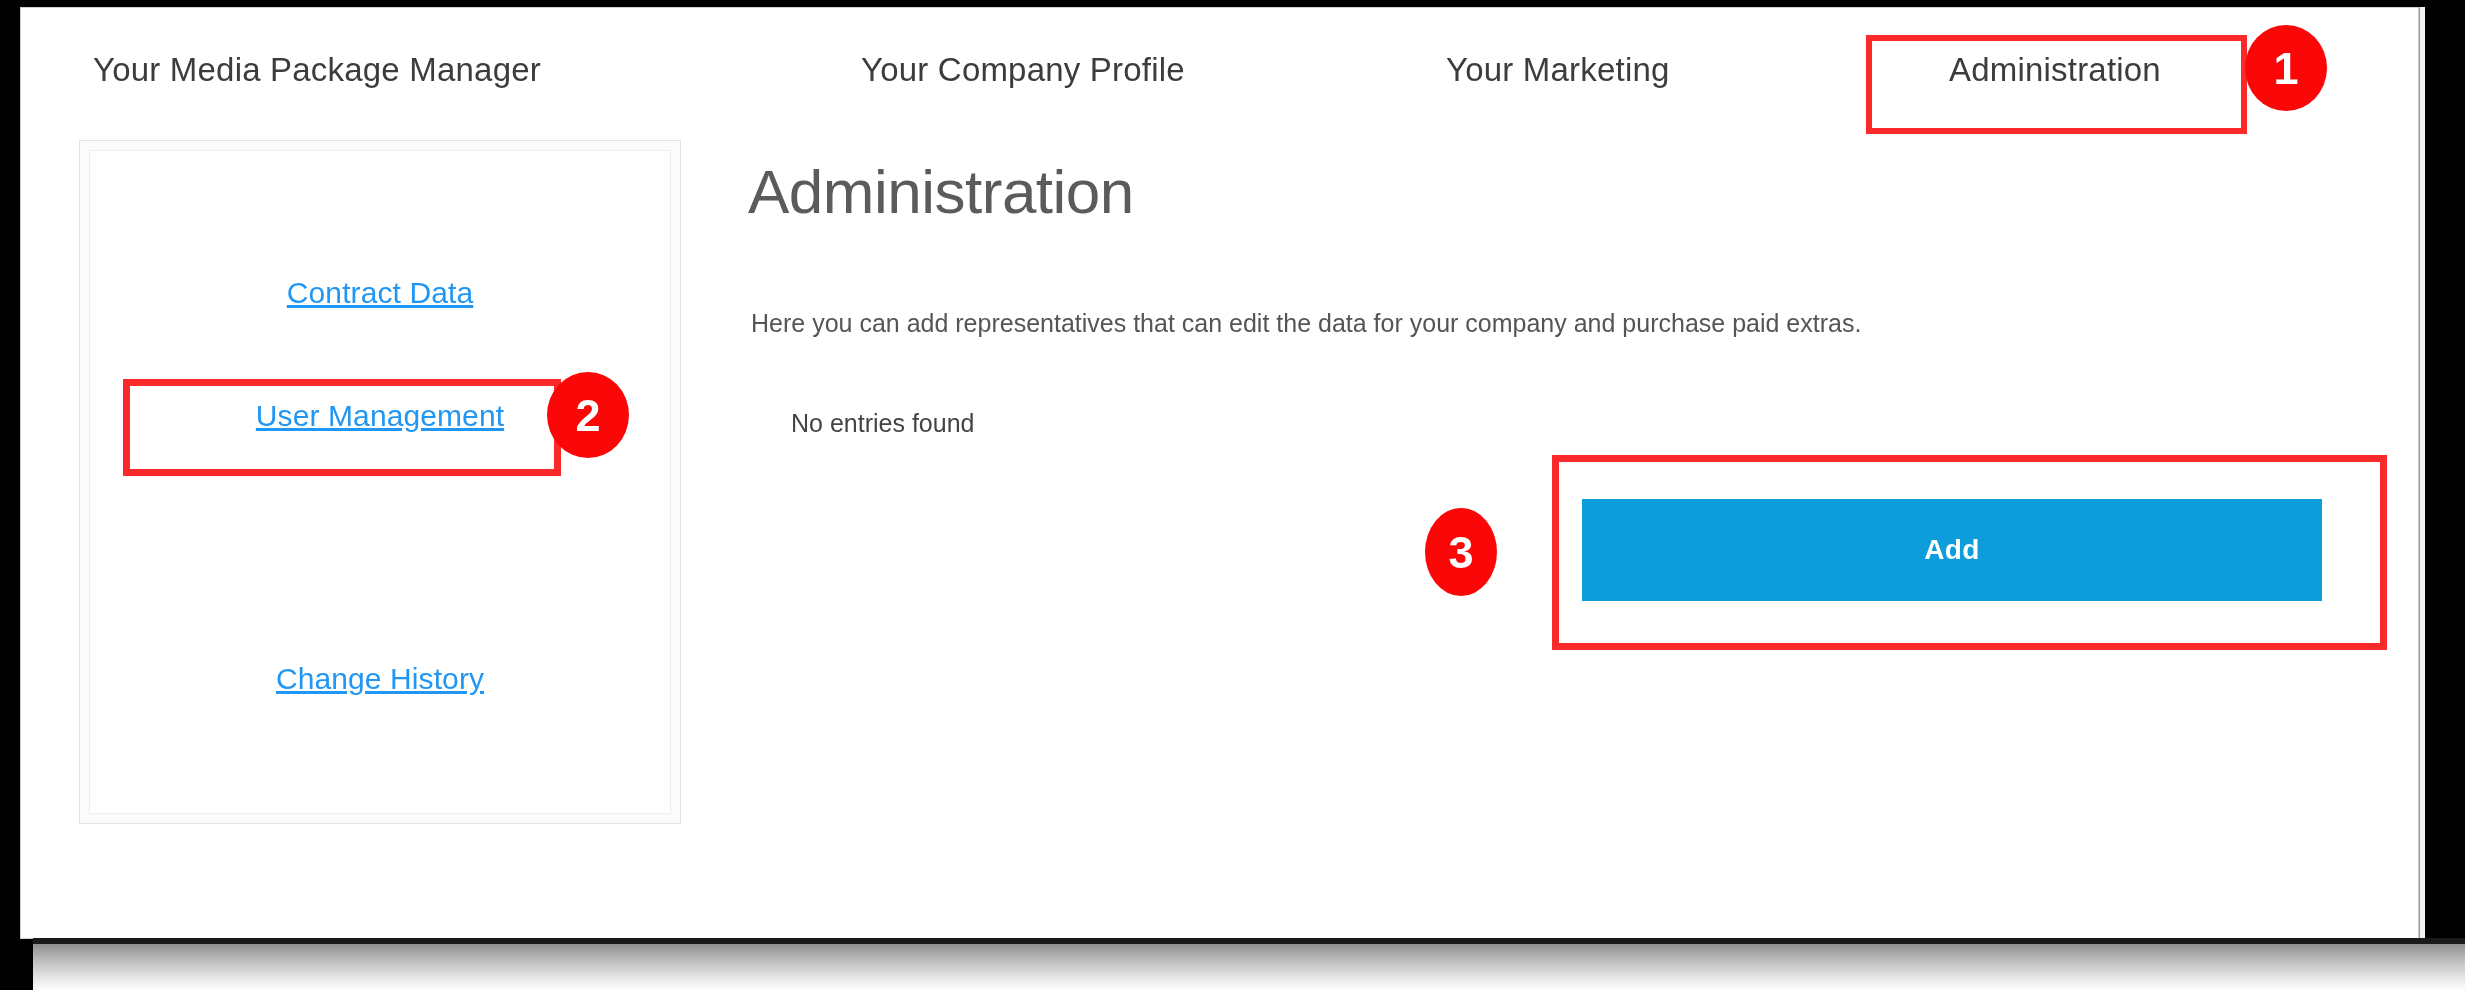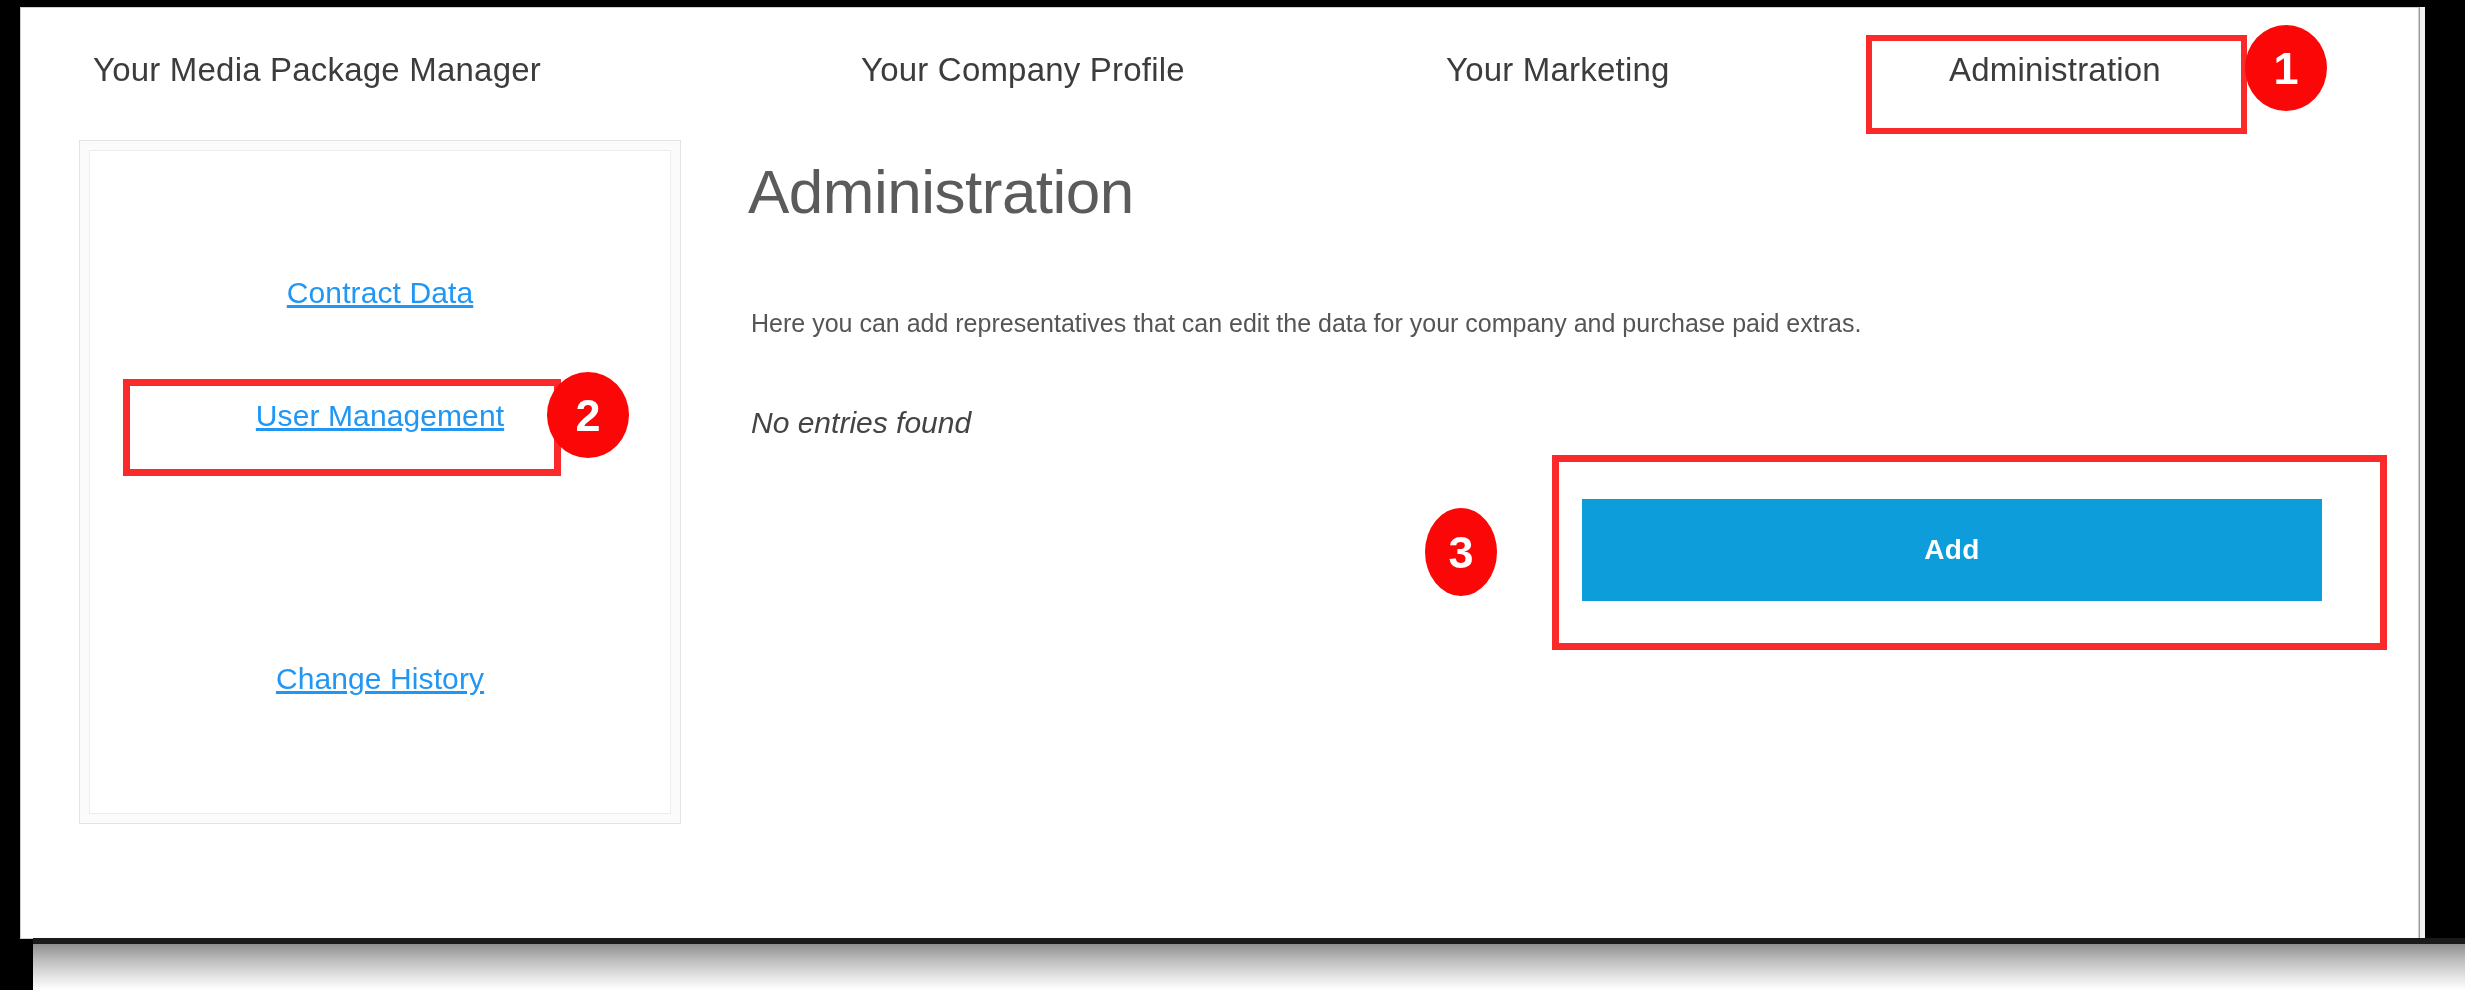--- a/index.html
+++ b/index.html
@@ -135,26 +135,25 @@
     position: absolute;
     left: 730px;
     top: 298px;
     font-size: 25px;
     line-height: 34px;
     color: #555555;
     white-space: nowrap;
   }
   .no-entries {
     position: absolute;
-    left: 730px;
+    left: 770px;
     top: 398px;
-    font-size: 30px;
+    font-size: 25px;
     line-height: 34px;
     color: #444444;
-    font-style: italic;
     white-space: nowrap;
   }
 
   
   .add-button {
     position: absolute;
     left: 1561px;
     top: 491px;
     width: 740px;
     height: 102px;

